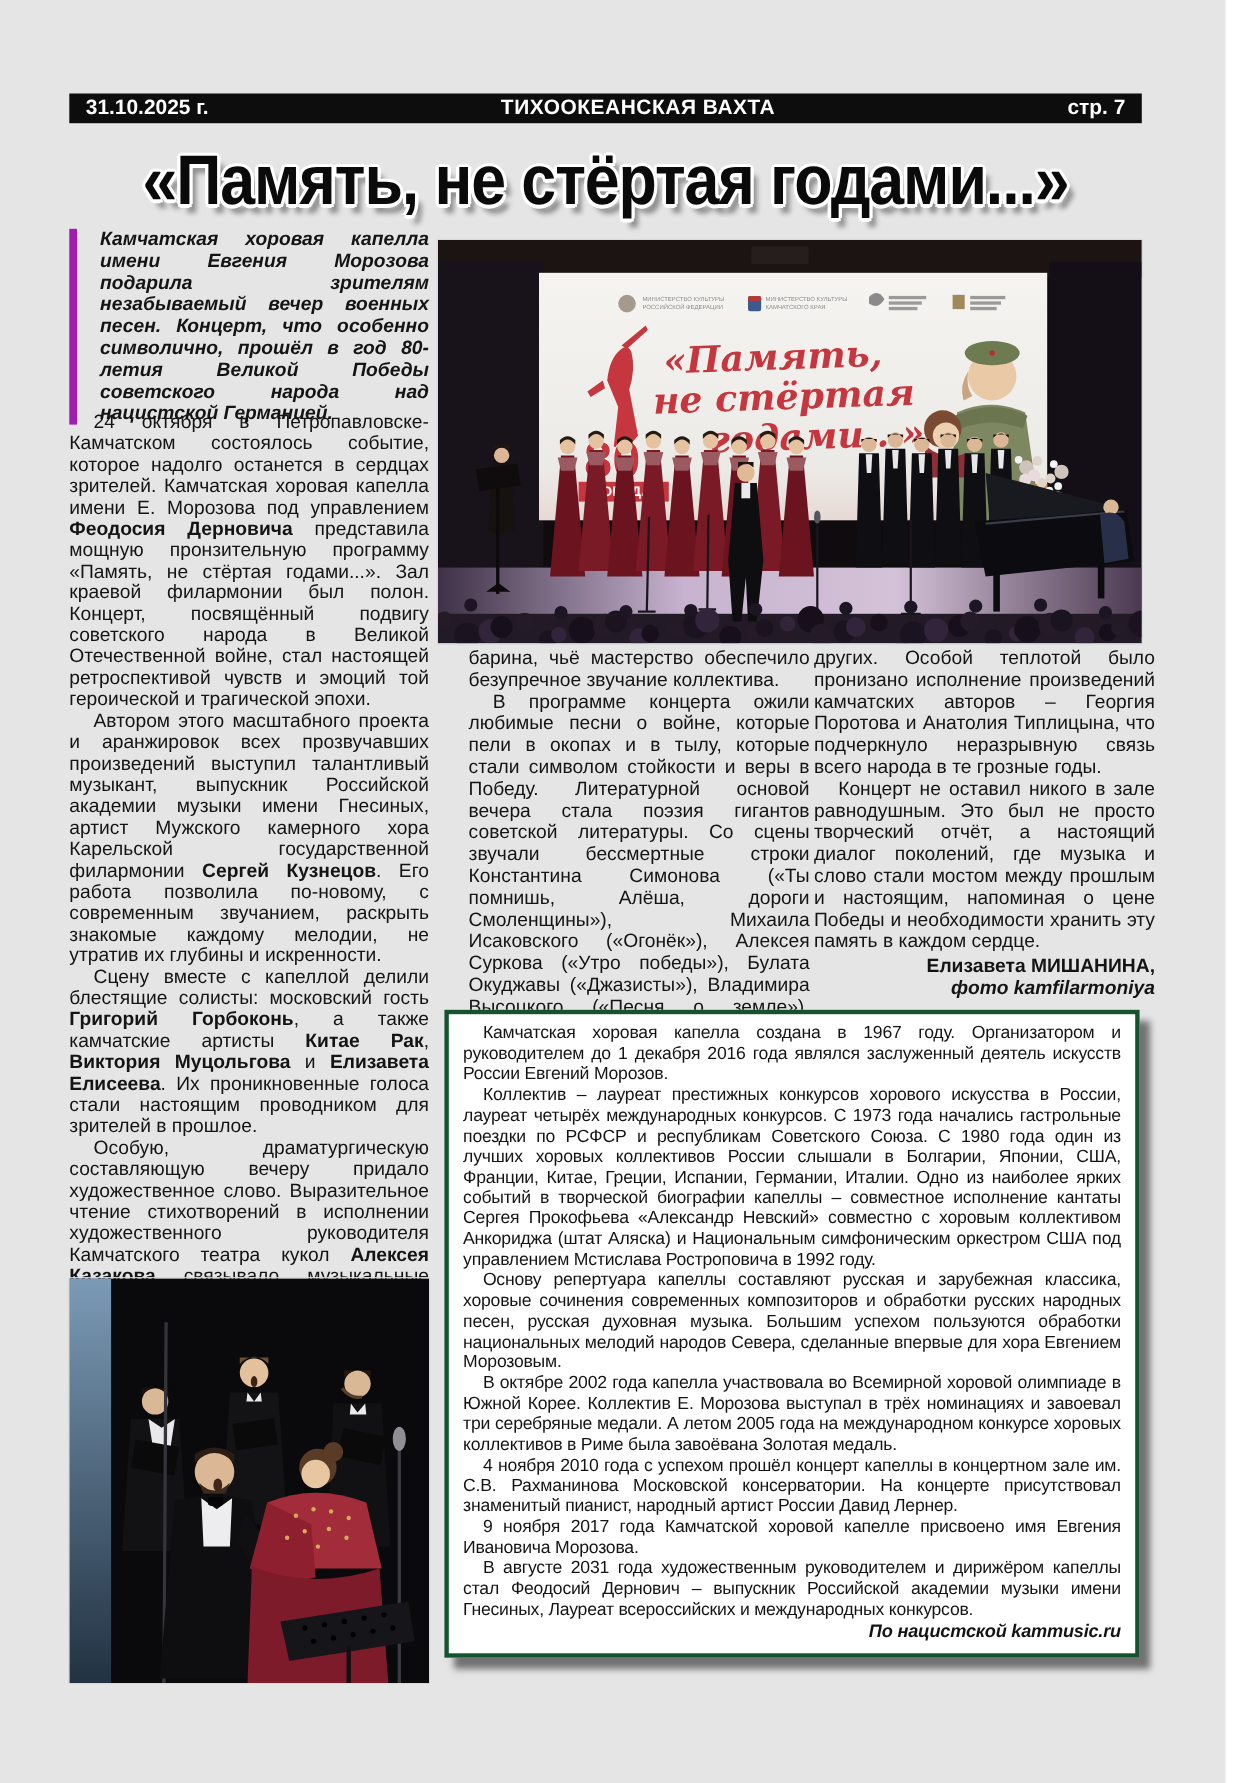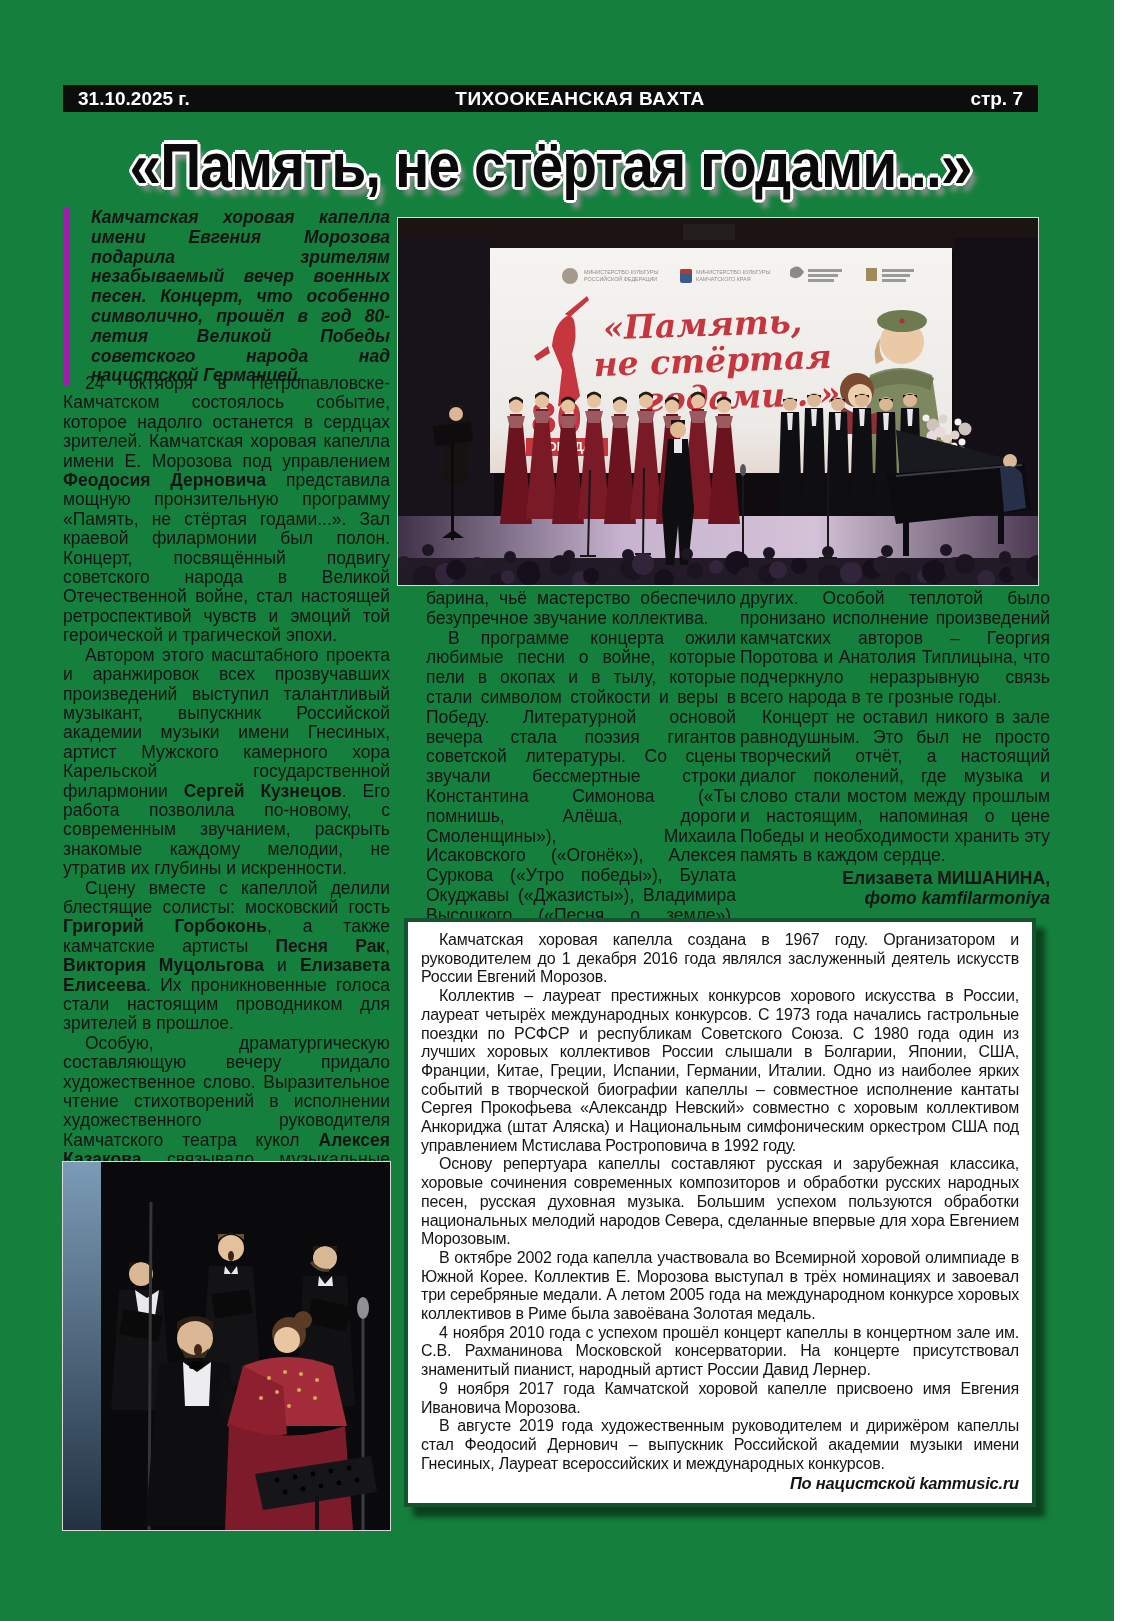--- a/index.html
+++ b/index.html
@@ -1,16 +1,16 @@
 <!DOCTYPE html>
 <html lang="ru"><head>
 <meta charset="utf-8">
 <style>
   html,body{margin:0;padding:0;background:#ffffff;}
-  .page{position:relative;width:1114px;height:1621px;background:#15803d;overflow:hidden;
+  .page{position:relative;width:1114px;height:1621px;background:#e5e5e5;overflow:hidden;
         font-family:"Liberation Sans",sans-serif;color:#141414;
         -webkit-hyphens:auto;hyphens:auto;}
   
   .masthead{position:absolute;left:63px;top:85px;width:975px;height:27px;background:#0d0d0d;
             color:#fff;display:flex;align-items:center;justify-content:space-between;
             font-weight:bold;font-size:19px;padding:0 15px;box-sizing:border-box;}
   .masthead .mid{letter-spacing:.5px;}
   
   .headline{position:absolute;left:63px;top:114px;width:975px;text-align:center;
             font-size:57px;font-weight:800;color:#0a0a0a;white-space:nowrap;line-height:90px;
@@ -56,21 +56,21 @@
     <span>стр. 7</span>
   </div>
 
   <div class="headline">«Память, не стёртая годами...»</div>
 
   <div class="lede">Камчатская хоровая капелла имени Евгения Морозова подарила зрителям незабываемый вечер военных песен. Концерт, что особенно символично, прошёл в год 80-летия Великой Победы советского народа над нацистской Германией.</div>
 
   <div class="bodycol colL">
       <p class="para ind">24 октября в Петропавловске-Камчатском состоялось событие, которое надолго останется в сердцах зрителей. Камчатская хоровая капелла имени Е. Морозова под управлением <b>Феодосия Дерновича</b> представила мощную пронзительную программу «Память, не стёртая годами...». Зал краевой филармонии был полон. Концерт, посвящённый подвигу советского народа в Великой Отечественной войне, стал настоящей ретроспективой чувств и эмоций той героической и трагической эпохи.</p>
       <p class="para ind">Автором этого масштабного проекта и аранжировок всех прозвучавших произведений выступил талантливый музыкант, выпускник Российской академии музыки имени Гнесиных, артист Мужского камерного хора Карельской государственной филармонии <b>Сергей Кузнецов</b>. Его работа позволила по-новому, с современным звучанием, раскрыть знакомые каждому мелодии, не утратив их глубины и искренности.</p>
-      <p class="para ind">Сцену вместе с капеллой делили блестящие солисты: московский гость <b>Григорий Горбоконь</b>, а также камчатские артисты <b>Песня Рак</b>, <b>Виктория Муцольгова</b> и <b>Елизавета Елисеева</b>. Их проникновенные голоса стали настоящим проводником для зрителей в прошлое.</p>
+      <p class="para ind">Сцену вместе с капеллой делили блестящие солисты: московский гость <b>Григорий Горбоконь</b>, а также камчатские артисты <b>Китае Рак</b>, <b>Виктория Муцольгова</b> и <b>Елизавета Елисеева</b>. Их проникновенные голоса стали настоящим проводником для зрителей в прошлое.</p>
       <p class="para ind">Особую, драматургическую составляющую вечеру придало художественное слово. Выразительное чтение стихотворений в исполнении художественного руководителя Камчатского театра кукол <b>Алексея Казакова</b> связывало музыкальные номера в единое повествование, создавая</p>
     </div>
 
   <div class="photo photo-main">
     <svg viewBox="0 0 640 367" preserveAspectRatio="none">
       <defs>
         <linearGradient id="scr" x1="0" y1="0" x2="0" y2="1">
           <stop offset="0" stop-color="#f6f4f1"></stop>
             <stop offset="0.8" stop-color="#eceae6"></stop>
             <stop offset="1" stop-color="#e7d9d4"></stop>
@@ -431,18 +431,18 @@
   </div>
 
   <div class="infobox">
     <div>
         <p class="para ind">Камчатская хоровая капелла создана в 1967 году. Организатором и руководителем до 1 декабря 2016 года являлся заслуженный деятель искусств России Евгений Морозов.</p>
         <p class="para ind">Коллектив – лауреат престижных конкурсов хорового искусства в России, лауреат четырёх  международных конкурсов. С 1973 года начались гастрольные поездки по РСФСР и республикам  Советского Союза. С 1980 года один из лучших хоровых коллективов России слышали в Болгарии, Японии, США, Франции, Китае, Греции, Испании, Германии, Италии. Одно из наиболее ярких событий в творческой биографии капеллы – совместное исполнение кантаты Сергея Прокофьева «Александр Невский» совместно с хоровым коллективом Анкориджа (штат Аляска) и Национальным симфоническим оркестром США под управлением Мстислава Ростроповича в 1992 году.</p>
         <p class="para ind">Основу репертуара капеллы составляют русская и зарубежная классика, хоровые сочинения современных композиторов и обработки русских народных песен, русская духовная музыка. Большим успехом пользуются обработки национальных мелодий народов Севера, сделанные впервые для хора Евгением Морозовым.</p>
         <p class="para ind">В октябре 2002 года капелла участвовала во Всемирной хоровой олимпиаде в Южной Корее. Коллектив Е. Морозова выступал в трёх номинациях и завоевал три серебряные медали. А летом 2005 года на международном конкурсе хоровых коллективов в Риме была завоёвана Золотая медаль.</p>
         <p class="para ind">4 ноября 2010 года с успехом прошёл концерт капеллы в концертном зале им. С.В. Рахманинова Московской консерватории. На концерте присутствовал знаменитый пианист, народный артист России Давид Лернер.</p>
         <p class="para ind">9 ноября 2017 года Камчатской хоровой капелле присвоено имя Евгения Ивановича Морозова.</p>
-        <p class="para ind">В августе 2019 года художественным руководителем и дирижёром капеллы стал Феодосий Дернович – выпускник Российской академии музыки имени Гнесиных, Лауреат всероссийских и международных конкурсов.</p>
+        <p class="para ind">В августе 2031 года художественным руководителем и дирижёром капеллы стал Феодосий Дернович – выпускник Российской академии музыки имени Гнесиных, Лауреат всероссийских и международных конкурсов.</p>
       </div>
     <div class="source">По нацистской kammusic.ru</div>
   </div>
 
 </div>
 
 </body></html>

